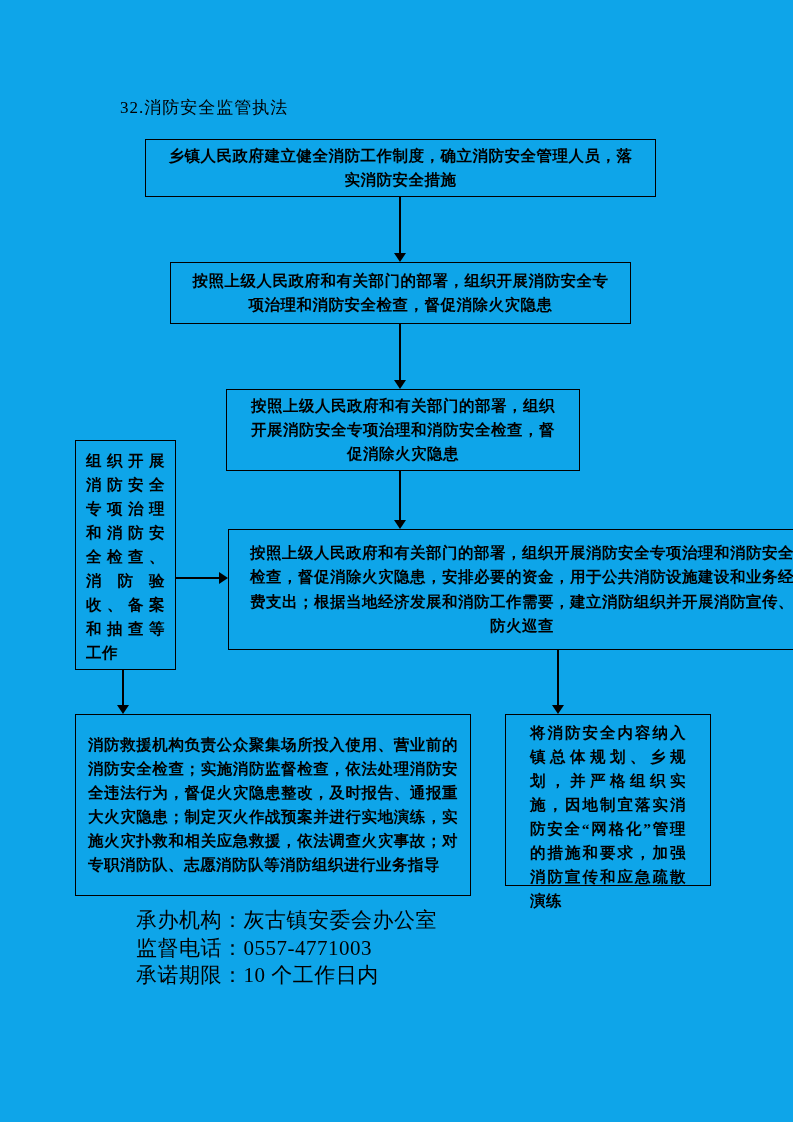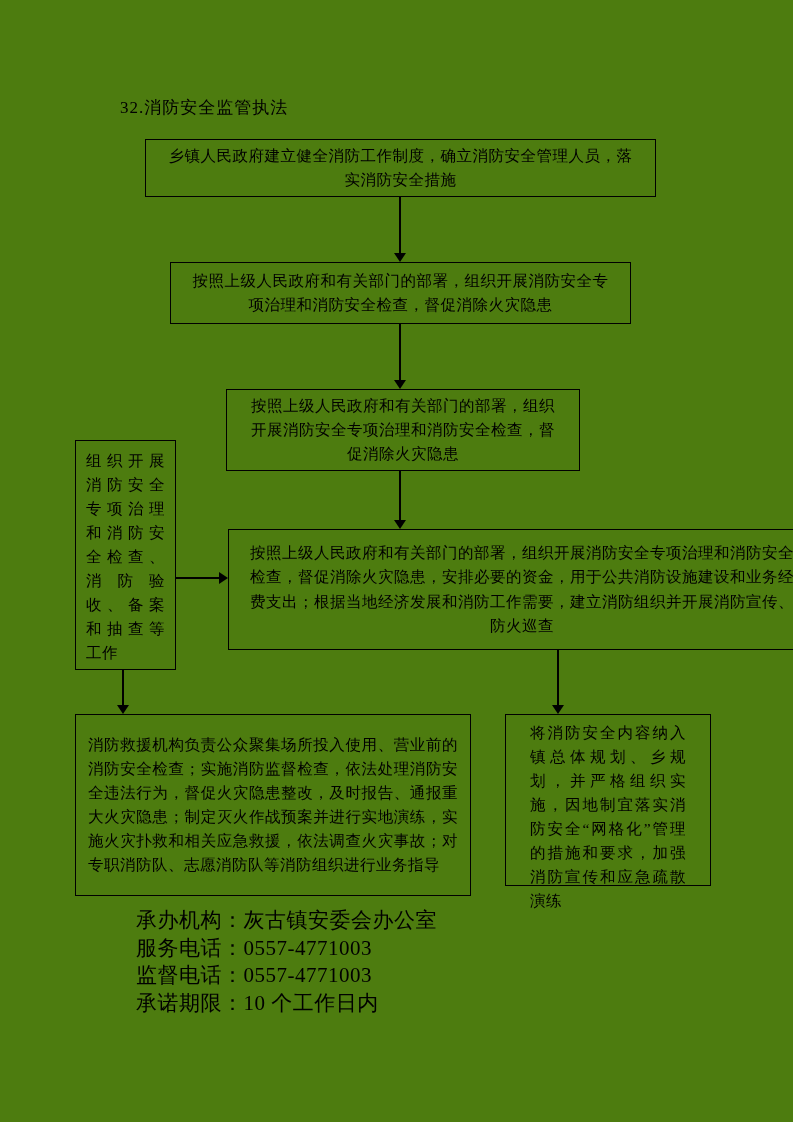--- a/index.html
+++ b/index.html
@@ -1,21 +1,21 @@
 <!DOCTYPE html>
 <html><head>
 <meta charset="utf-8">
 <style>
   html, body { margin: 0; padding: 0; background: #e8e8e8; }
   .page {
     position: relative;
     width: 793px;
     height: 1122px;
     margin: 0 auto;
-    background: #4d7c0f;
+    background: #0ea5e9;
     font-family: "Liberation Serif", "DejaVu Serif", serif;
     color: #000;
     overflow: hidden;
   }
   .title {
     position: absolute;
     left: 120px;
     top: 96px;
     font-size: 17px;
     letter-spacing: 1px;
@@ -24,21 +24,21 @@
     position: absolute;
     border: 1px solid #000;
     box-sizing: border-box;
     display: flex;
     align-items: center;
     justify-content: center;
     font-size: 15.5px;
     line-height: 1.55;
     letter-spacing: 0.5px;
   }
-  .box .txt { width: 100%; }
+  .box .txt { width: 100%; font-weight: bold; }
   .center .txt { text-align: center; }
   .justify .txt { text-align: justify; }
   .top-align { align-items: flex-start; }
 
   #box1 { left: 145px; top: 139px; width: 511px; height: 58px; padding: 4px 18px; }
   #box2 { left: 170px; top: 262px; width: 461px; height: 62px; padding: 4px 14px; }
   #box3 { left: 226px; top: 389px; width: 354px; height: 82px; padding: 4px 18px; }
   #side-box { left: 75px; top: 440px; width: 101px; height: 230px; padding: 8px 10px; }
   #box4 { left: 228px; top: 529px; width: 588px; height: 121px; padding: 24px 14px; }
   #bottom-left-box { left: 75px; top: 714px; width: 396px; height: 182px; padding: 6px 12px; align-items: center; }
@@ -149,18 +149,17 @@
   <div class="box justify top-align" id="bottom-left-box">
     <div class="txt">消防救援机构负责公众聚集场所投入使用、营业前的消防安全检查；实施消防监督检查，依法处理消防安全违法行为，督促火灾隐患整改，及时报告、通报重大火灾隐患；制定灭火作战预案并进行实地演练，实施火灾扑救和相关应急救援，依法调查火灾事故；对专职消防队、志愿消防队等消防组织进行业务指导</div>
   </div>
 
   <div class="box justify top-align" id="bottom-right-box">
     <div class="txt">将消防安全内容纳入镇总体规划、乡规划，并严格组织实施，因地制宜落实消防安全“网格化”管理的措施和要求，加强消防宣传和应急疏散演练</div>
   </div>
 
   <div class="footer">
     <div class="line">承办机构：灰古镇安委会办公室</div>
-    <div class="line">服务电话：0557-4771003</div>
     <div class="line">监督电话：0557-4771003</div>
     <div class="line">承诺期限：10 个工作日内</div>
   </div>
 
 </div>
 
 </body></html>

